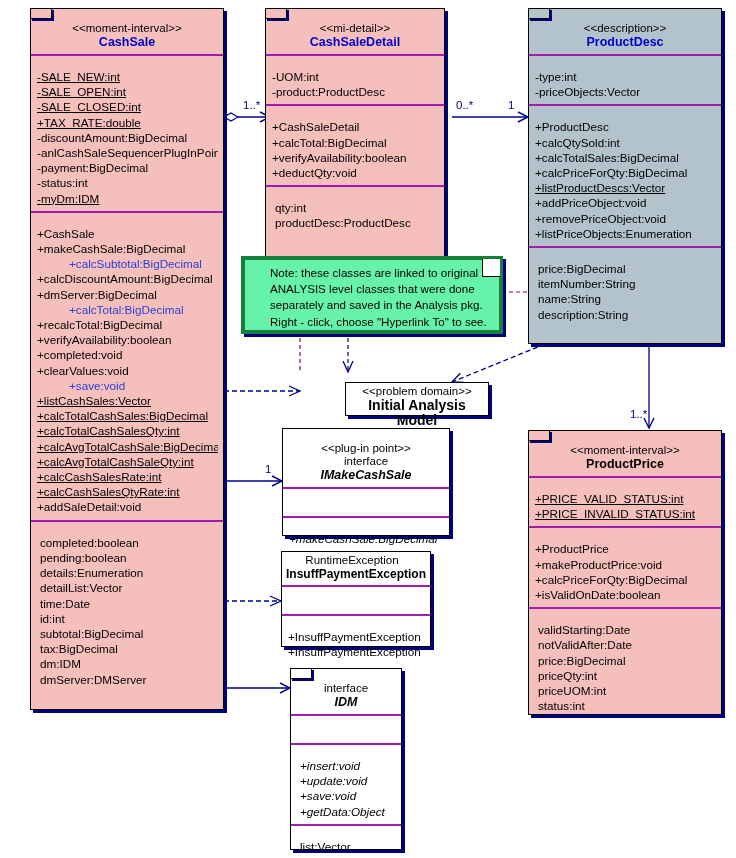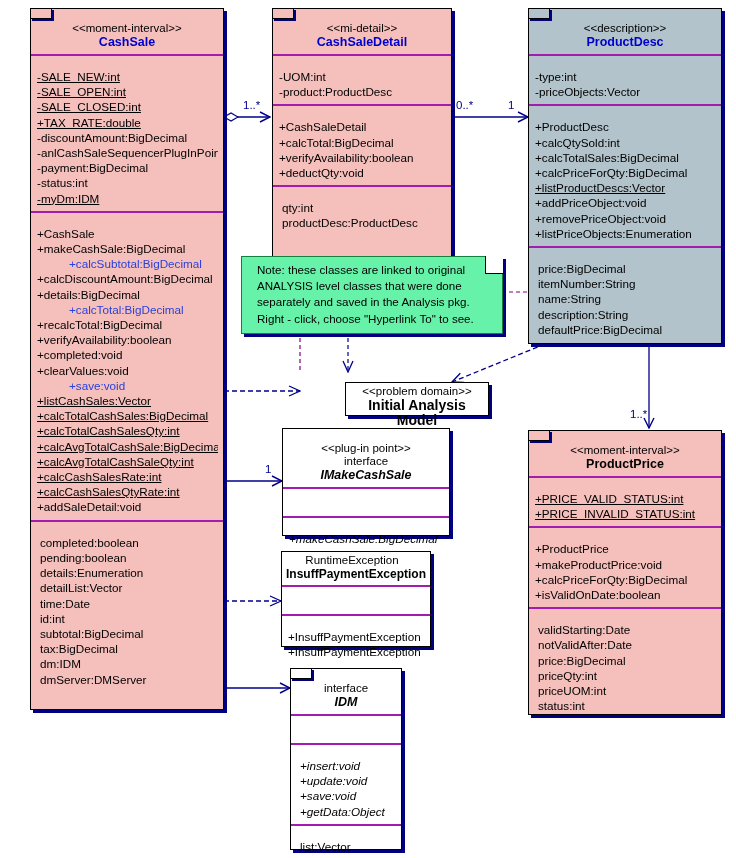--- a/index.html
+++ b/index.html
@@ -29,22 +29,22 @@
   .row.it{font-style:italic;}
   .row.pad{padding-left:3px;}
 
   .corner{position:absolute;left:-1px;top:-1px;width:22px;height:11px;
           border:1px solid #000;box-sizing:border-box;background:inherit;
           box-shadow:2px 2px 0 #000080;}
   .corner.pink{background:#f5c0bc;}
   .corner.blue{background:#b2c3cb;}
   .corner.white{background:#ffffff;}
 
-  .note{position:absolute;background:#66f2a8;border:1px solid #15803d;
-        box-sizing:border-box;box-shadow:3px 3px 0 #000080;padding:5px 15px;}
+  .note{position:absolute;background:#66f2a8;border:4px solid #15803d;
+        box-sizing:border-box;box-shadow:3px 3px 0 #000080;padding:5px 25px;}
   .note .nrow{font-size:11.6px;color:#000;line-height:16.2px;white-space:nowrap;}
   .note .fold{position:absolute;right:-1px;top:-1px;width:18px;height:18px;
               background:#ffffff;border-left:1px solid #000;
               border-bottom:1px solid #000;box-sizing:border-box;}
 
   .mult{position:absolute;font-size:11.5px;color:#00008b;
         font-family:"Liberation Sans","DejaVu Sans",sans-serif;white-space:nowrap;}
 
   .empty{height:9px;}
 </style>
@@ -110,21 +110,21 @@
       <div class="row">-anlCashSaleSequencerPlugInPoint</div>
       <div class="row">-payment:BigDecimal</div>
       <div class="row">-status:int</div>
       <div class="row u">-myDm:IDM</div>
     </div>
     <div class="sect">
       <div class="row">+CashSale</div>
       <div class="row">+makeCashSale:BigDecimal</div>
       <div class="row bl">+calcSubtotal:BigDecimal</div>
       <div class="row">+calcDiscountAmount:BigDecimal</div>
-      <div class="row">+details:BigDecimal</div>
+      <div class="row">+dmServer:BigDecimal</div>
       <div class="row bl">+calcTotal:BigDecimal</div>
       <div class="row">+recalcTotal:BigDecimal</div>
       <div class="row">+verifyAvailability:boolean</div>
       <div class="row">+completed:void</div>
       <div class="row">+clearValues:void</div>
       <div class="row bl">+save:void</div>
       <div class="row u">+listCashSales:Vector</div>
       <div class="row u">+calcTotalCashSales:BigDecimal</div>
       <div class="row u">+calcTotalCashSalesQty:int</div>
       <div class="row u">+calcAvgTotalCashSale:BigDecimal</div>
@@ -140,21 +140,21 @@
       <div class="row pad">detailList:Vector</div>
       <div class="row pad">time:Date</div>
       <div class="row pad">id:int</div>
       <div class="row pad">subtotal:BigDecimal</div>
       <div class="row pad">tax:BigDecimal</div>
       <div class="row pad">dm:IDM</div>
       <div class="row pad">dmServer:DMServer</div>
     </div>
   </div>
 
-  <div class="cls pink" style="left:272px;top:8px;width:180px;height:252px;">
+  <div class="cls pink" style="left:265px;top:8px;width:180px;height:252px;">
     <div class="corner pink"></div>
     <div class="hdr">
       <div class="stereo">&lt;&lt;mi-detail&gt;&gt;</div>
       <div class="cname">CashSaleDetail</div>
     </div>
     <div class="sect">
       <div class="row">-UOM:int</div>
       <div class="row">-product:ProductDesc</div>
     </div>
     <div class="sect">
@@ -187,21 +187,20 @@
       <div class="row u">+listProductDescs:Vector</div>
       <div class="row">+addPriceObject:void</div>
       <div class="row">+removePriceObject:void</div>
       <div class="row">+listPriceObjects:Enumeration</div>
     </div>
     <div class="sect">
       <div class="row pad">price:BigDecimal</div>
       <div class="row pad">itemNumber:String</div>
       <div class="row pad">name:String</div>
       <div class="row pad">description:String</div>
-      <div class="row pad">defaultPrice:BigDecimal</div>
     </div>
   </div>
 
   <div class="note" style="left:241px;top:256px;width:262px;height:78px;">
     <div class="fold"></div>
     <div class="nrow">Note: these classes are linked to original</div>
     <div class="nrow">ANALYSIS level classes that were done</div>
     <div class="nrow">separately and saved in the Analysis pkg.</div>
     <div class="nrow">Right - click, choose "Hyperlink To" to see.</div>
   </div>

